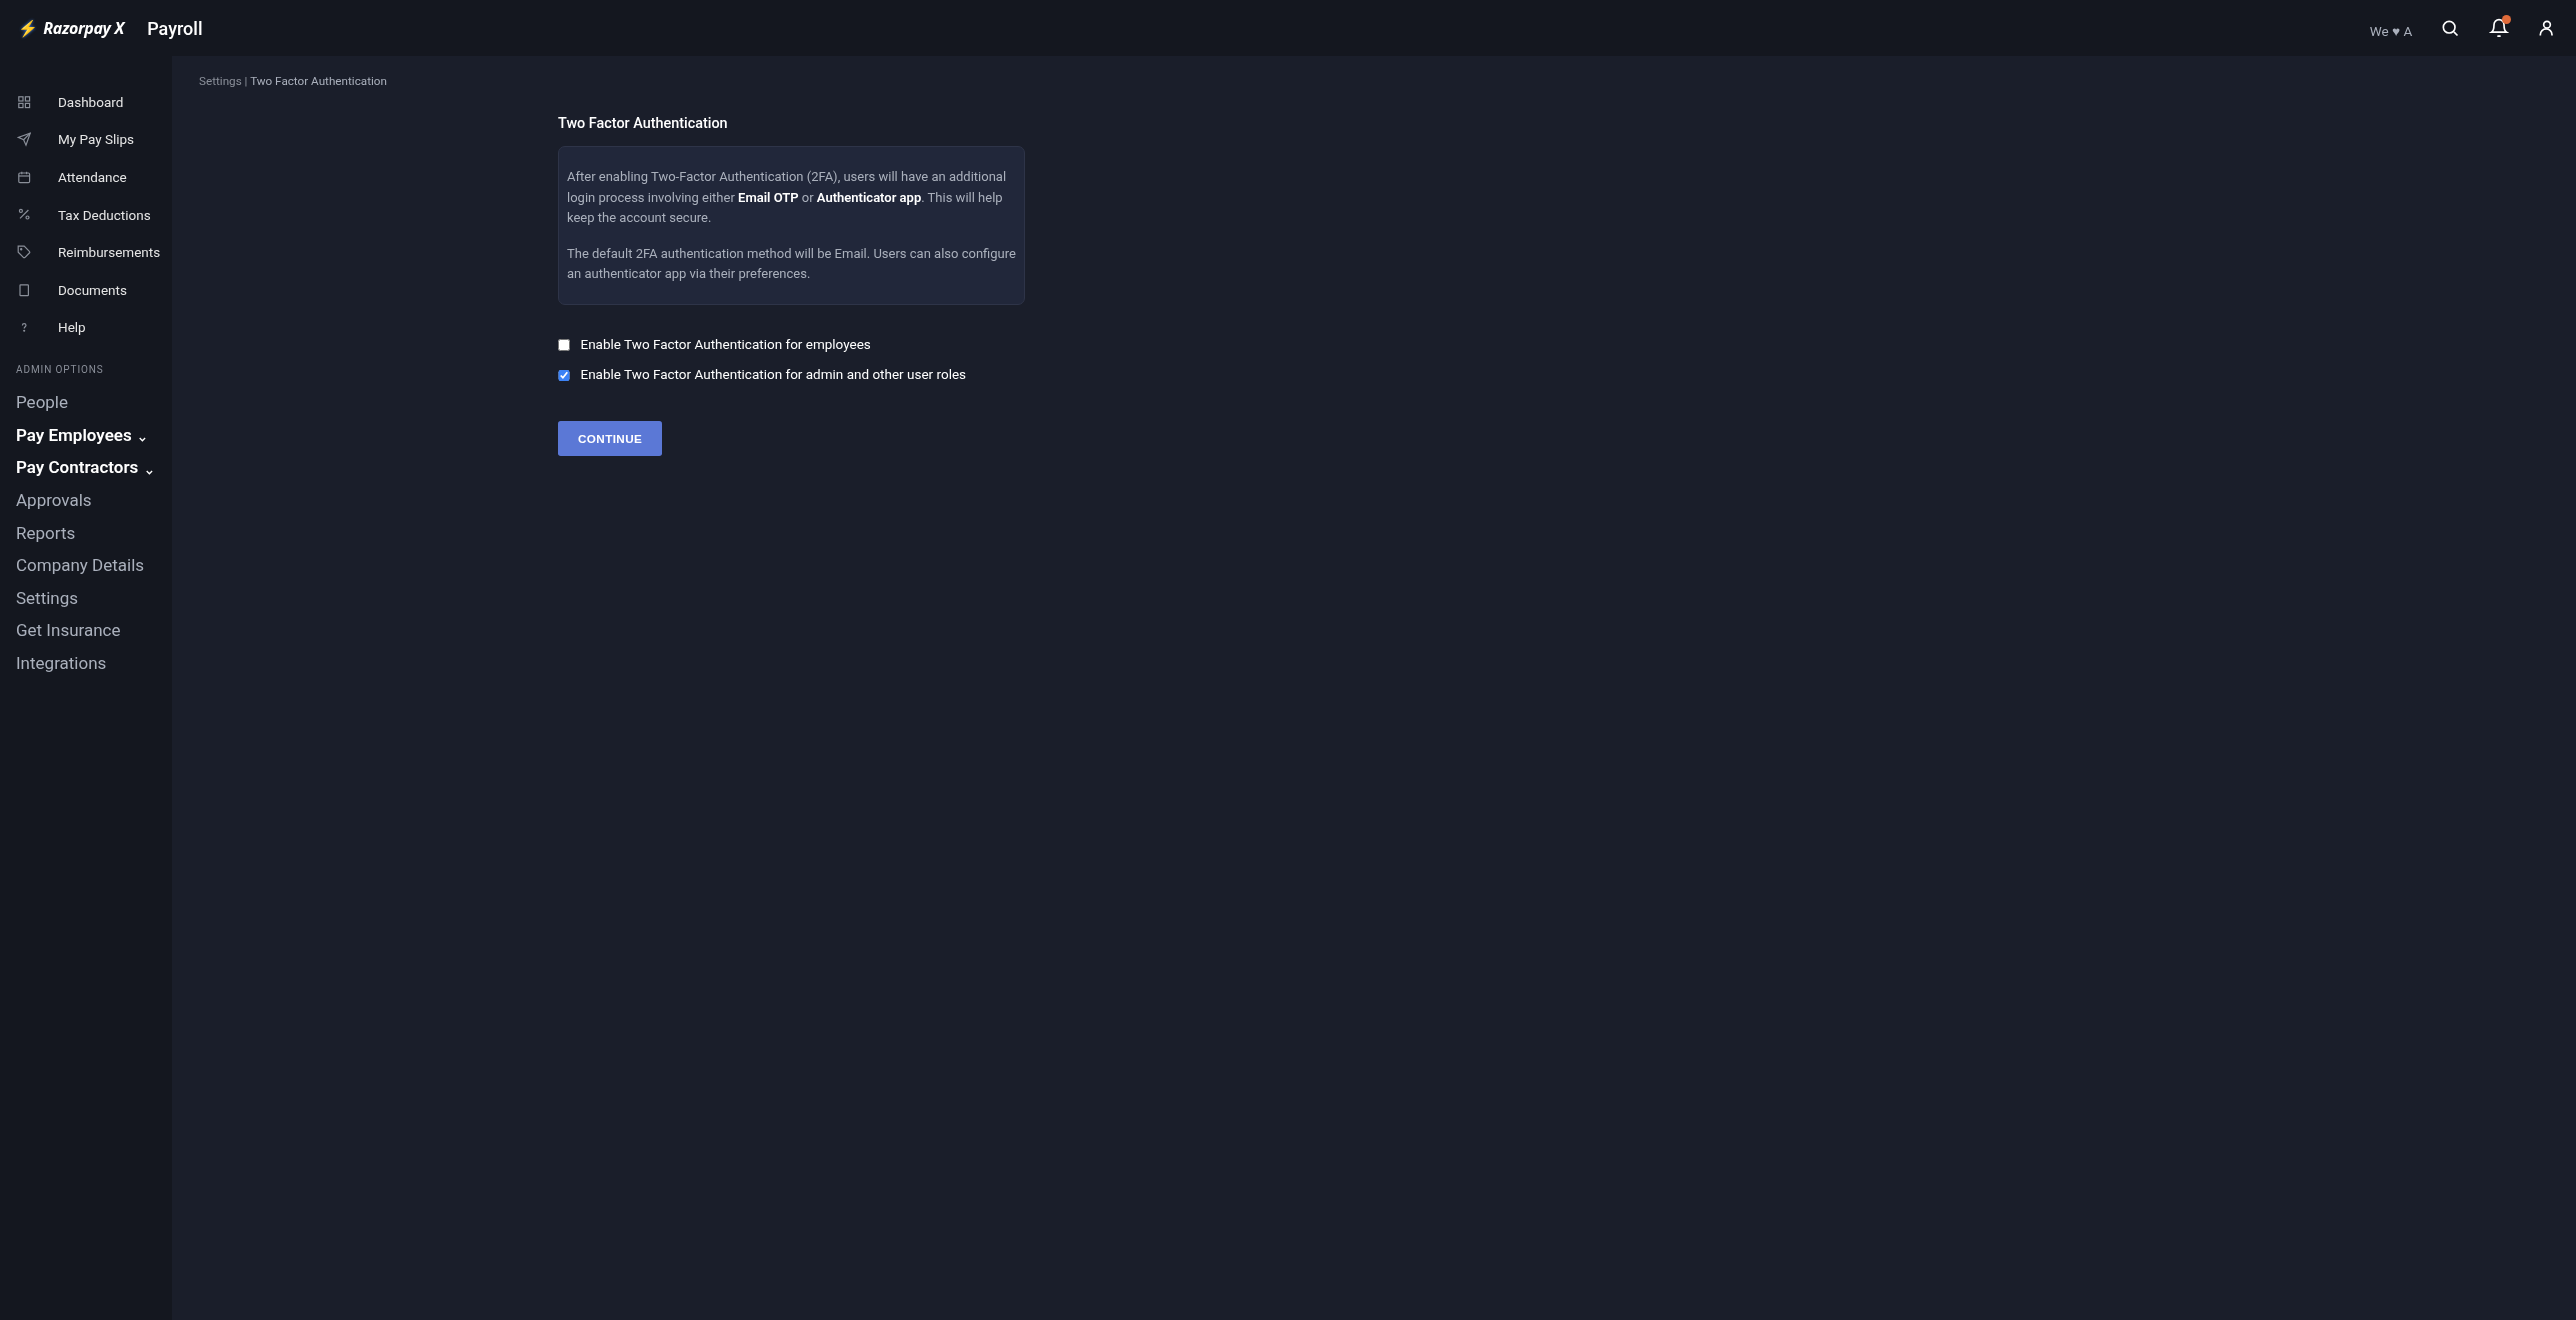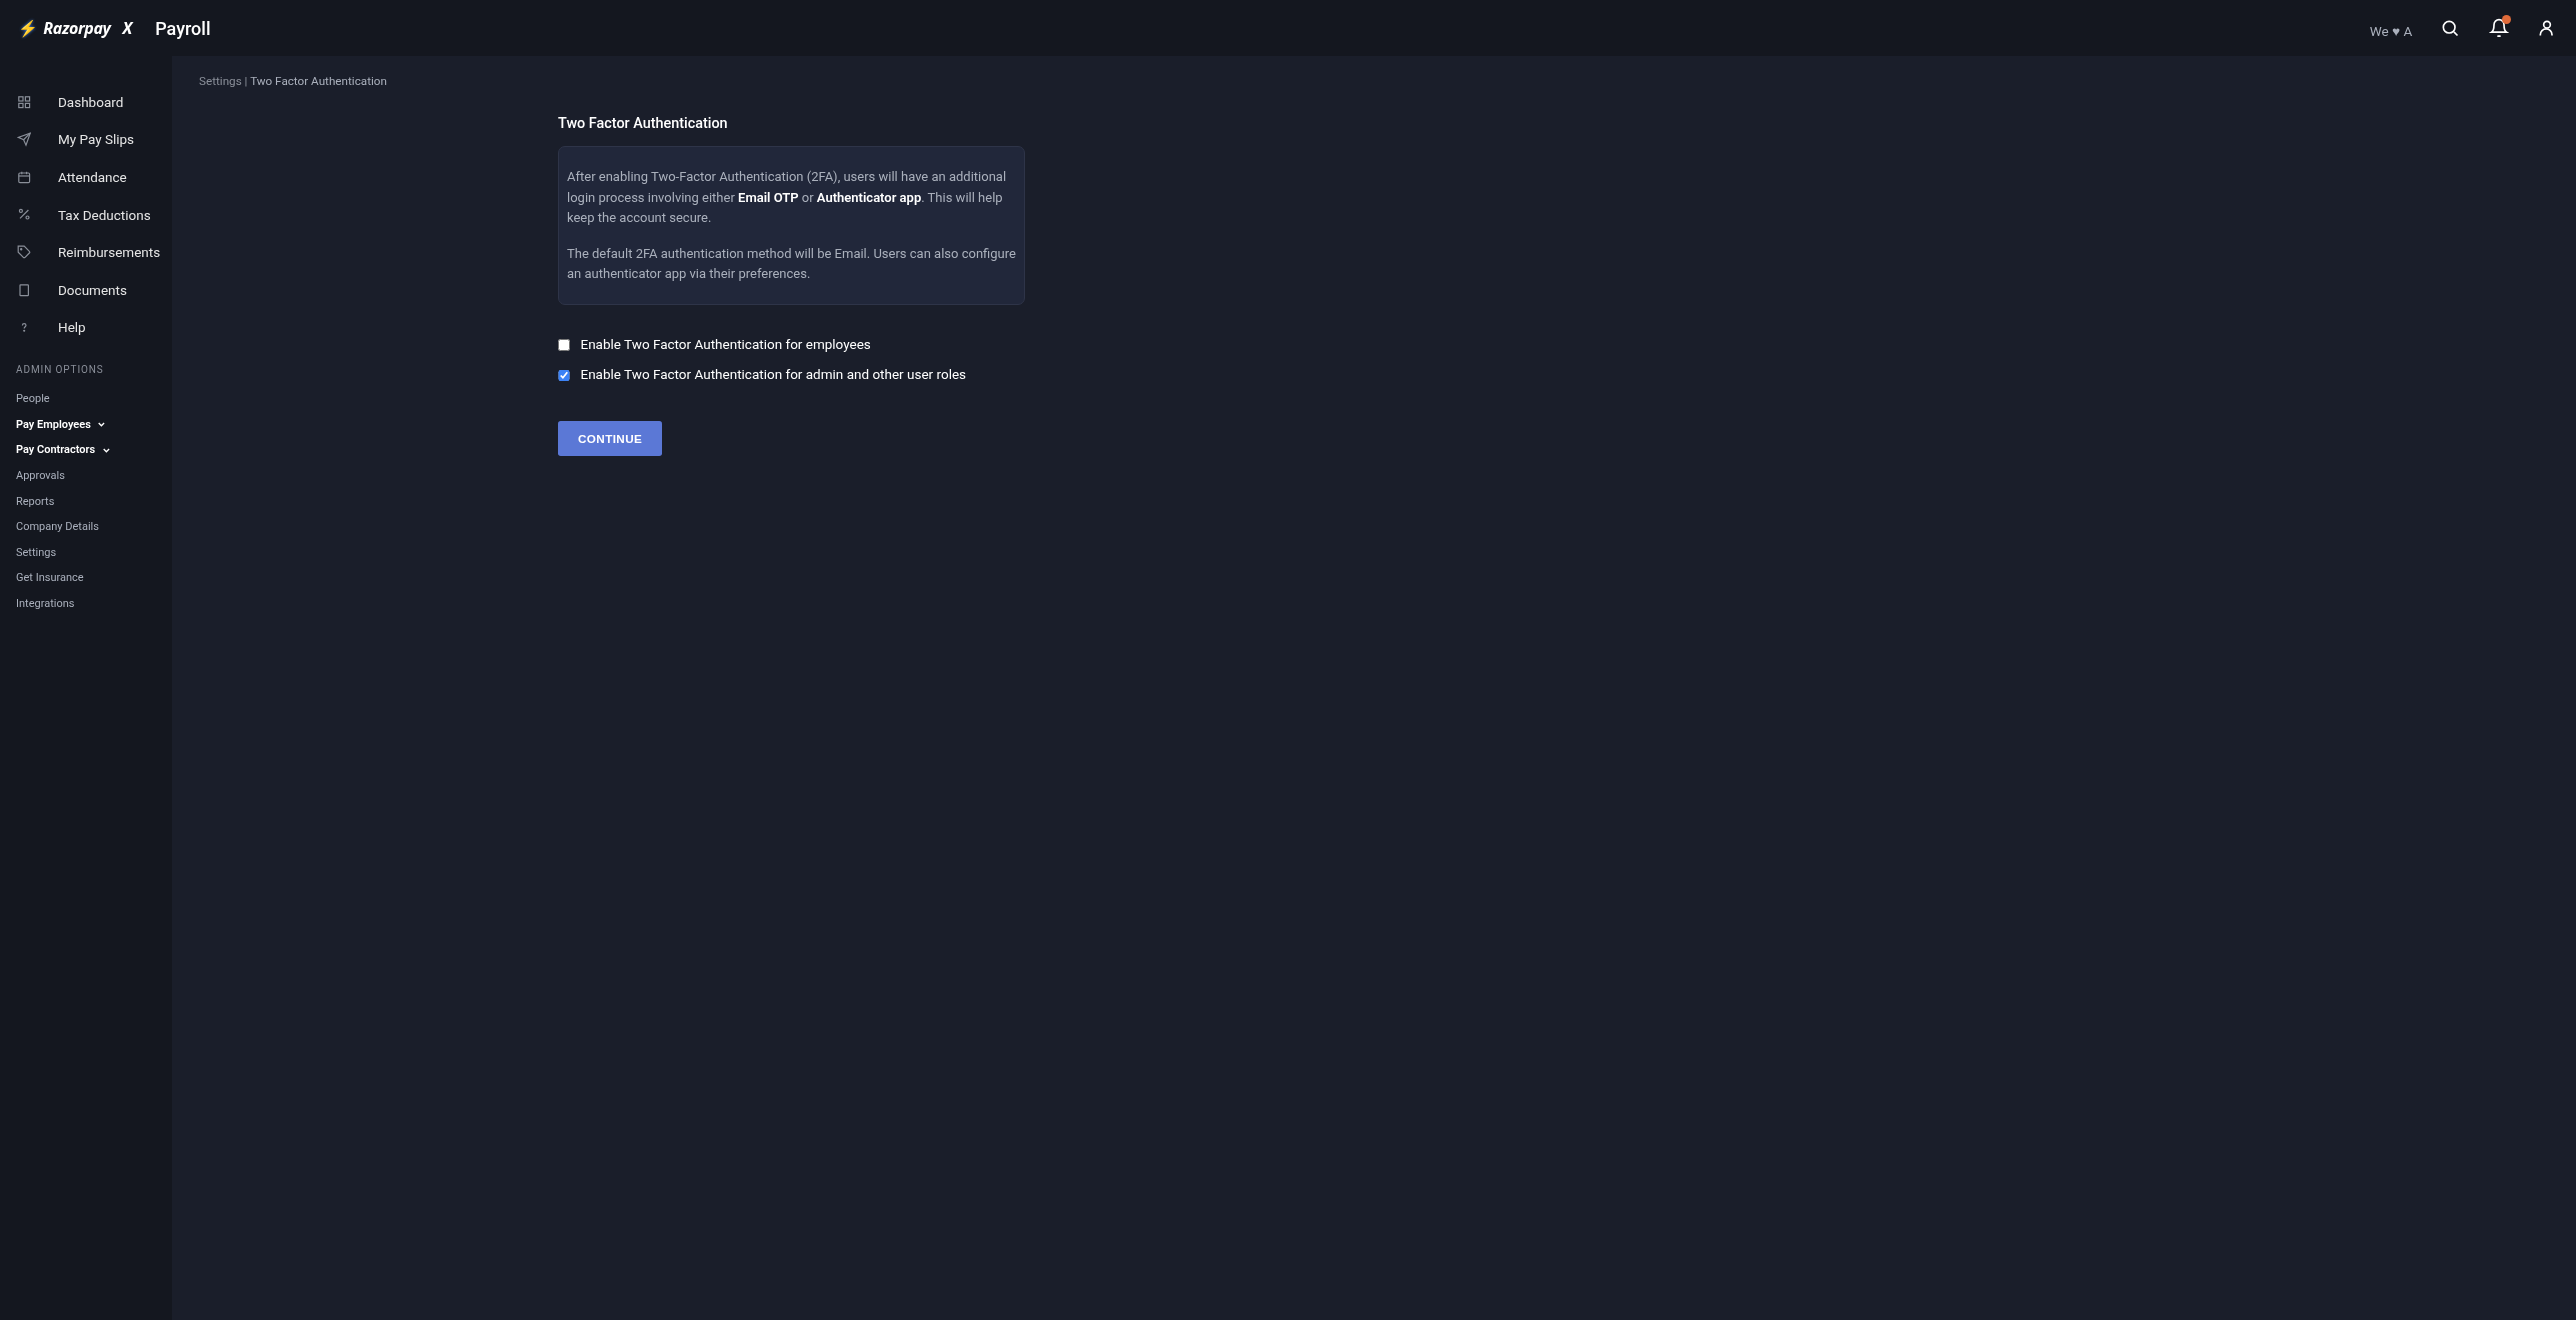--- a/index.html
+++ b/index.html
@@ -43,21 +43,21 @@
   }
   .logo-x {
     font-family: system-ui;
     font-weight: 700;
     font-style: italic;
     letter-spacing: -0.4px;
     color: #fff;
     font-size: 16px;
     display: flex;
     align-items: center;
-    gap: 12px;
+    gap: 4px;
   }
   .logo-bolt {
     font-size: 16px;
     color:#3b82f6;
     filter: drop-shadow(0 0 1.8px #3b82f6);
   }
   .logo-text {
     font-size: 18px;
     font-weight: 500;
     color: #ffffff;
@@ -119,24 +119,24 @@
   }
   .admin-header {
     font-size: 10px;
     letter-spacing: 0.9px;
     color: var(--text-dim);
     text-transform: uppercase;
     margin-bottom: 10.8px;
   }
   .admin-link {
     display:flex;
-    align-items:center;
+    align-items:flex-end;
     gap:5.4px;
     padding: 6.3px 0;
-    font-size: 11px;
+    font-size: 17px;
     color: var(--text-muted);
     cursor:pointer;
   }
   .admin-link.bold { font-weight: 600; color: #fff; }
   .chev-down-sm {
     width:10.8px; height:10.8px;
     display:inline-flex;
   }
 
   

